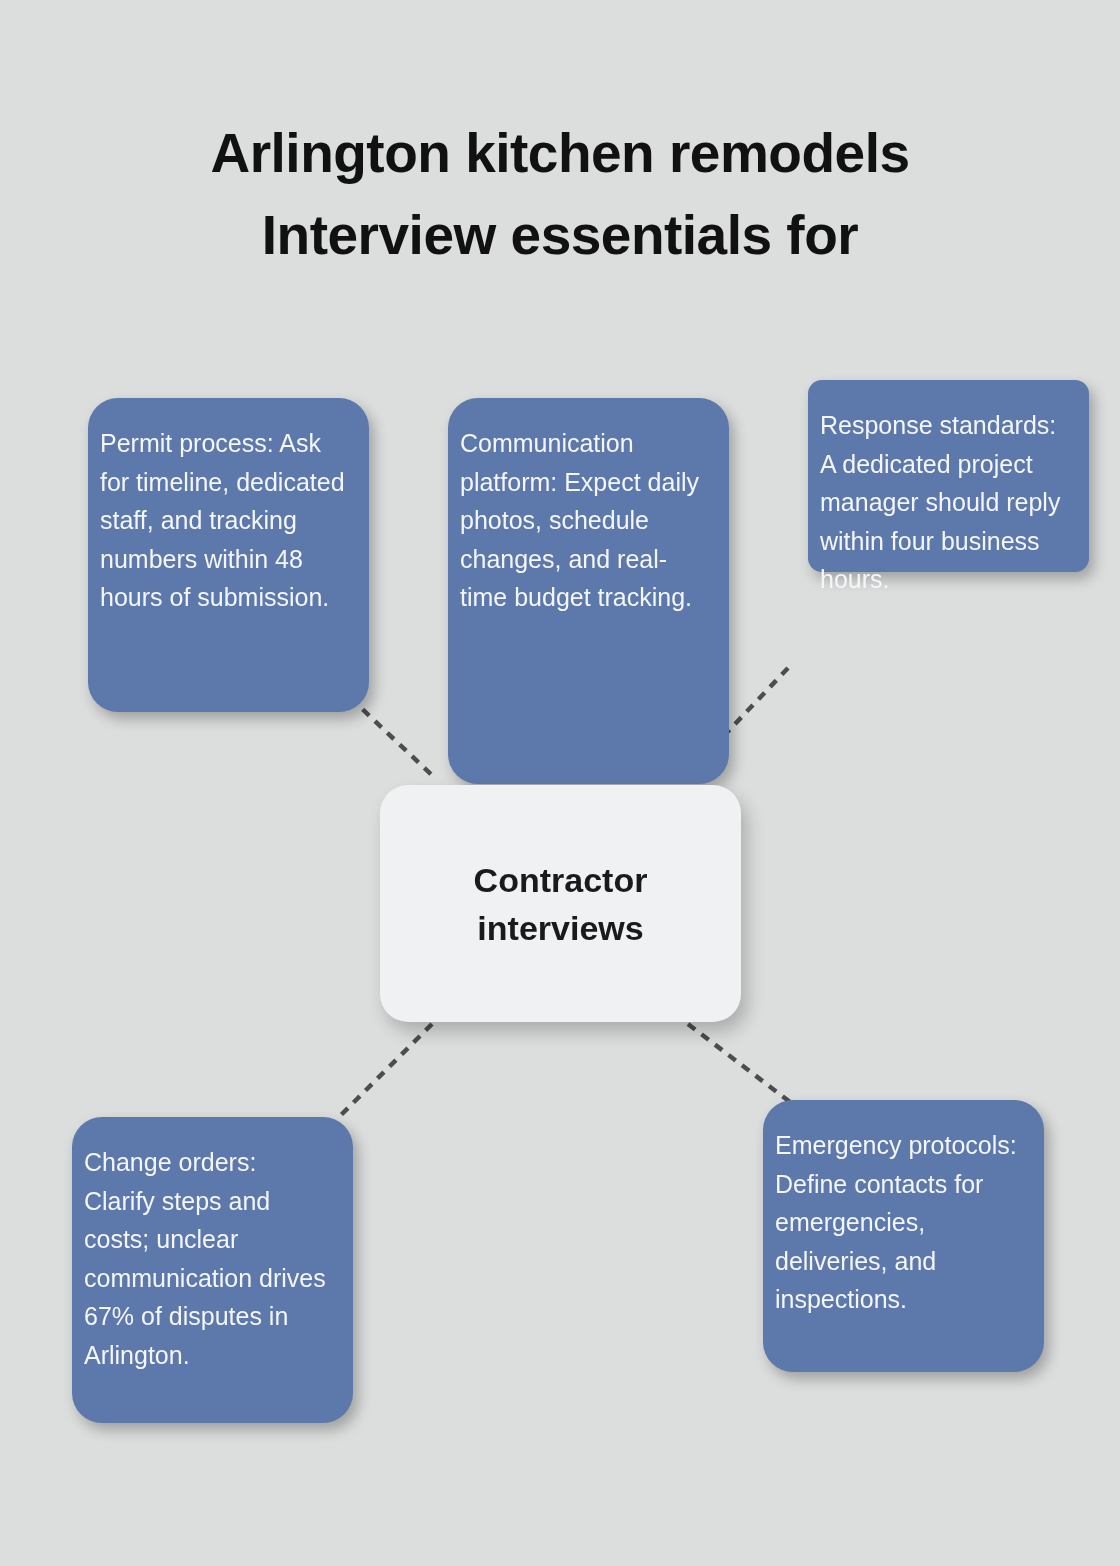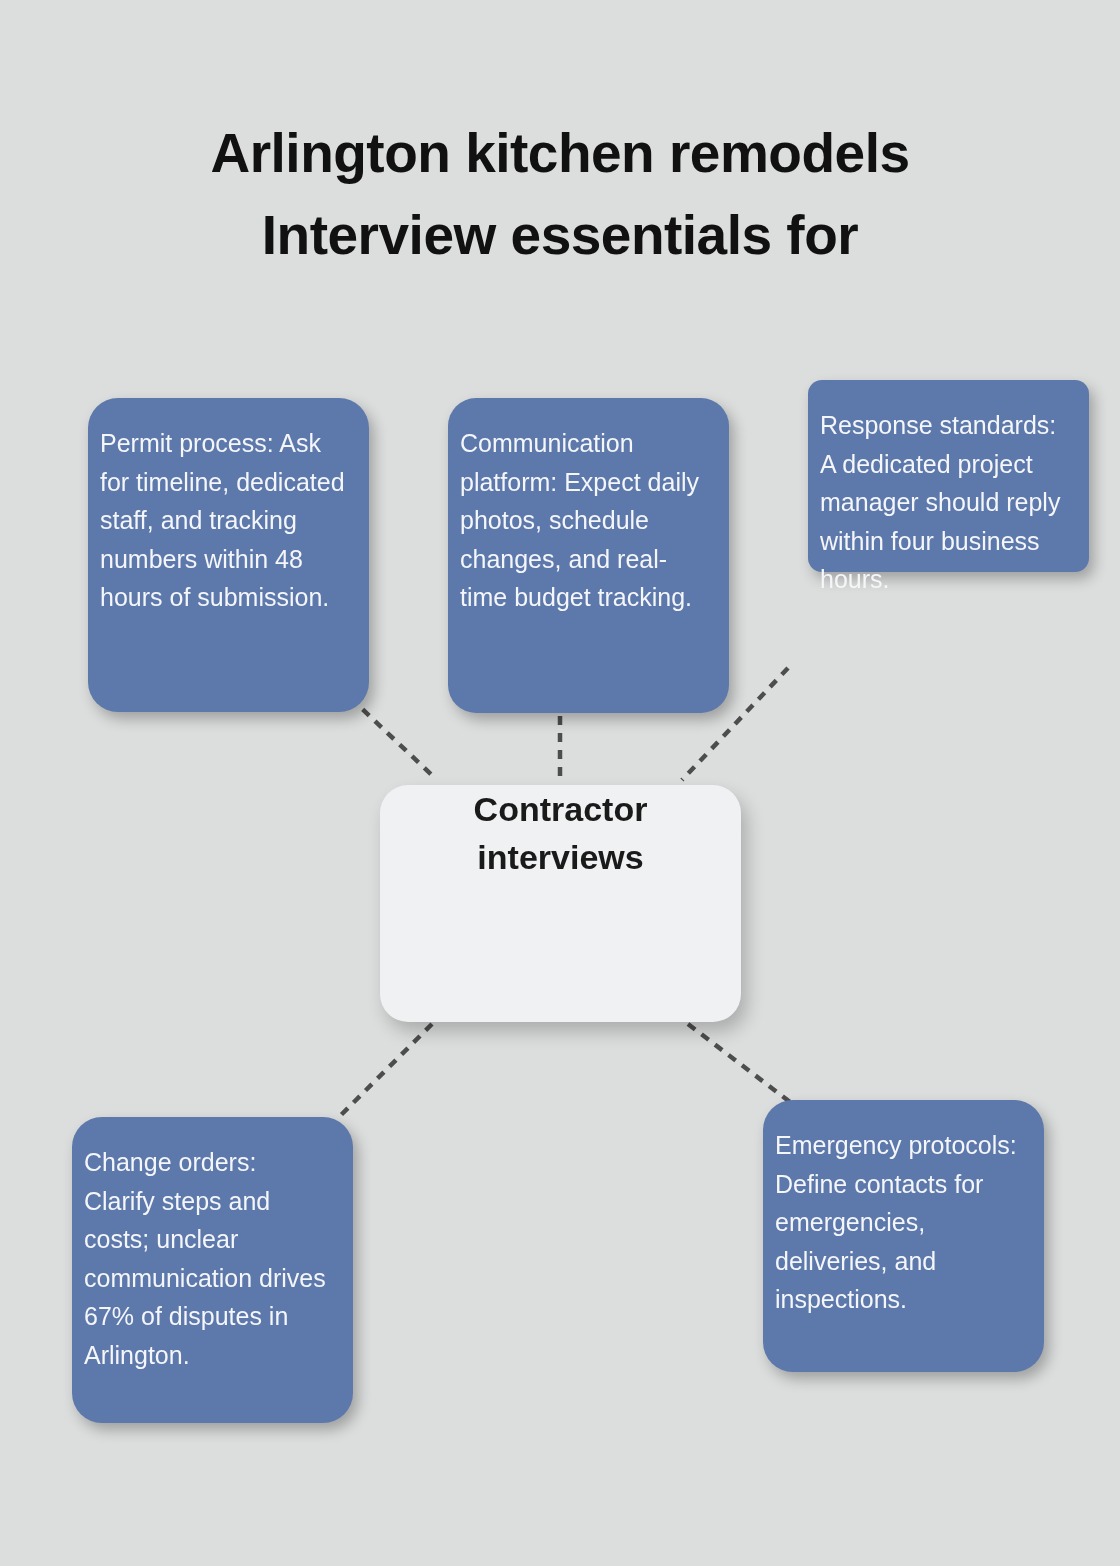--- a/index.html
+++ b/index.html
@@ -39,34 +39,35 @@
     background:var(--node-fill);
     color:var(--node-text);
     border-radius:30px;
     padding:26px 22px 22px 12px;
     font-size:25px;
     line-height:38.5px;
     box-shadow:5px 7px 14px rgba(0,0,0,0.28);
     margin-left:25px;
   }
   .node-1{left:63px;  top:398px; width:281px; height:314px;}
-  .node-2{left:423px; top:398px; width:281px; height:315px;border-radius:28px;}
+  .node-2{left:423px; top:398px; width:281px; height:386px;}
   .node-3{left:783px; top:380px; width:281px; height:192px;border-radius:14px;}
   .node-4{left:47px;  top:1117px; width:281px; height:306px;}
   .node-5{left:738px; top:1100px; width:281px; height:272px;}
   .center-node{
     position:absolute;
     left:380px;
     top:785px;
     width:361px;
     height:237px;
     background:var(--center-fill);
     border-radius:28px;
     box-shadow:6px 10px 18px rgba(0,0,0,0.22);
     display:flex;
+    align-items:center;
     justify-content:center;
     text-align:center;
   }
   .center-label{
     width:250px;
     color:var(--center-text);
     font-size:34px;
     line-height:48px;
     font-weight:800;
   }

